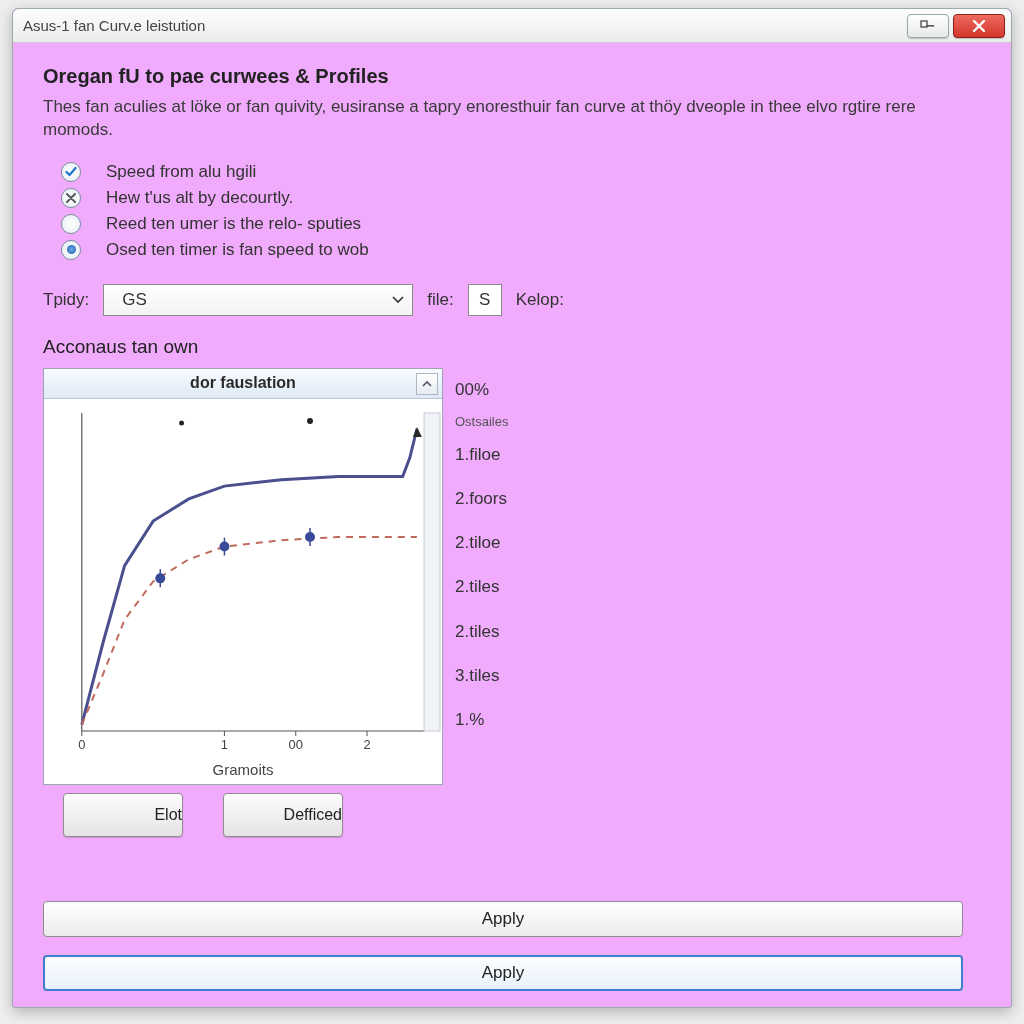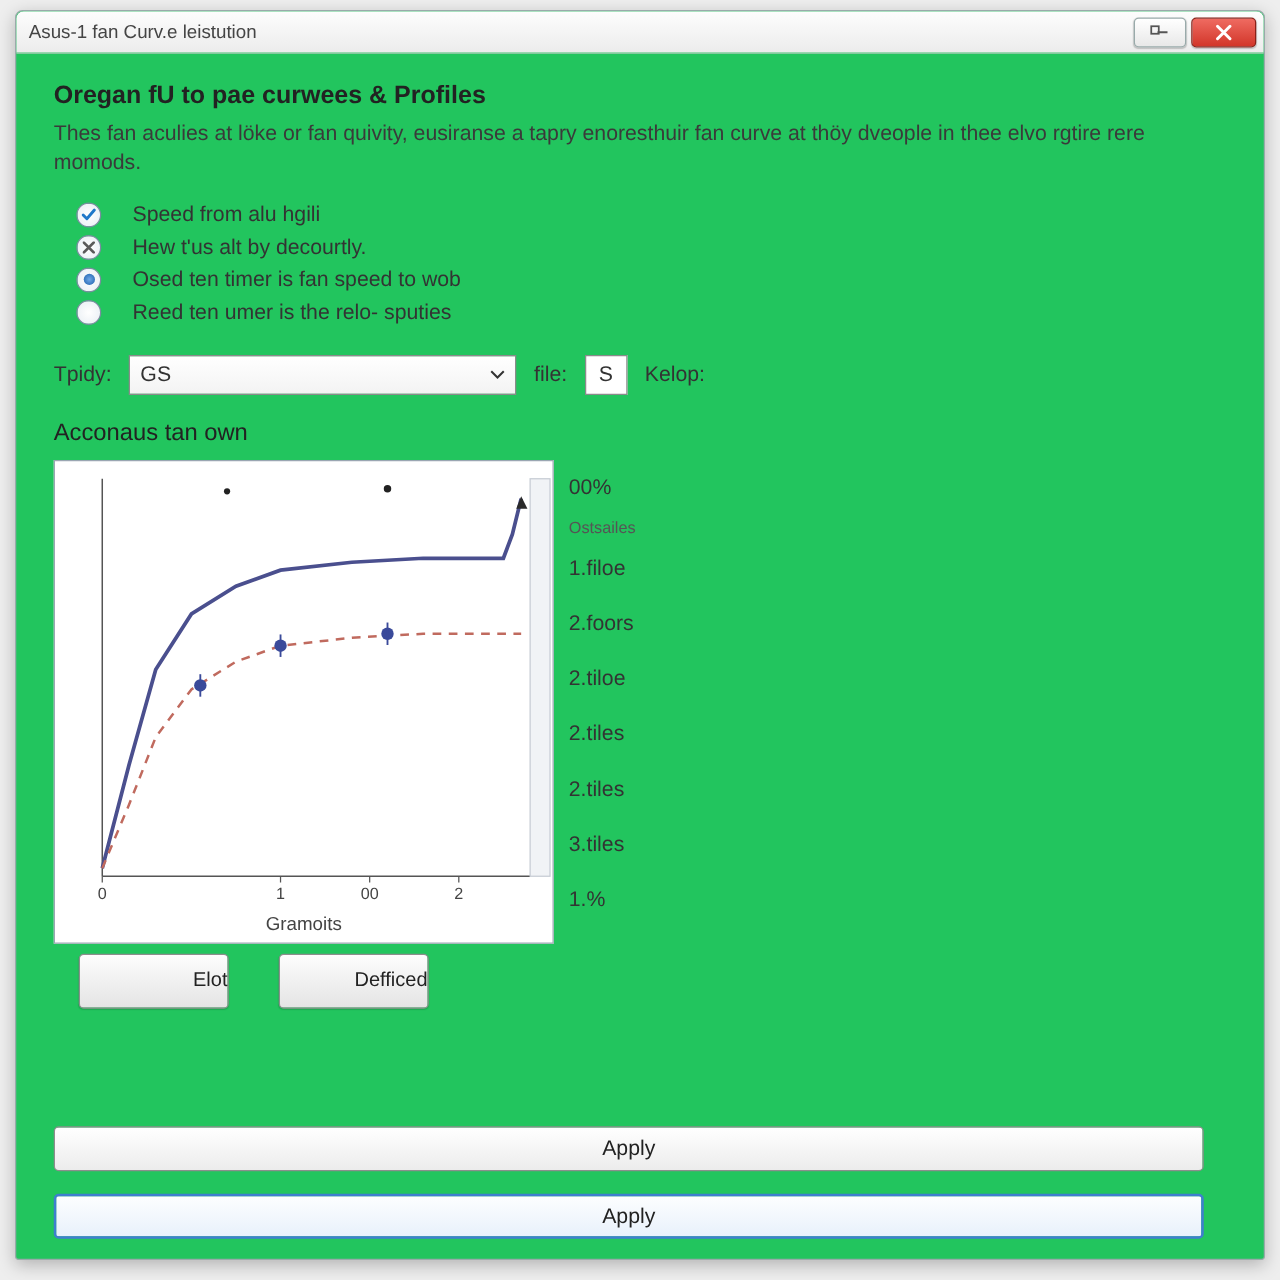--- a/index.html
+++ b/index.html
@@ -1,33 +1,33 @@
 <!DOCTYPE html>
 <html><head>
 <meta charset="utf-8">
 <style>
   * { box-sizing: border-box; margin: 0; padding: 0; }
   html, body { width: 1024px; height: 1024px; font-family: "Segoe UI", Tahoma, sans-serif; font-size: 16px; color: #333; background: #eee; overflow: hidden; }
-  .window { width: 1000px; height: 1000px; margin: 8px auto; background: #22c55e; border: 1px solid #9aa; border-radius: 6px 6px 3px 3px; box-shadow: 0 4px 14px rgba(0,0,0,0.25); display: flex; flex-direction: column; }
+  .window { width: 1000px; height: 1000px; margin: 8px auto; background: #f0abfc; border: 1px solid #9aa; border-radius: 6px 6px 3px 3px; box-shadow: 0 4px 14px rgba(0,0,0,0.25); display: flex; flex-direction: column; }
   .titlebar { height: 34px; background: linear-gradient(#fdfdfd,#ececec); border-bottom: 1px solid #cfcfcf; display: flex; align-items: center; padding: 0 6px 0 10px; border-radius: 6px 6px 0 0; }
   .titlebar .title { flex: 1; font-size: 15px; color: #444; }
   .winbtn { width: 42px; height: 24px; margin-left: 4px; border: 1px solid #9aa; border-radius: 4px; background: linear-gradient(#fff,#e8e8e8); display: flex; align-items: center; justify-content: center; box-shadow: 0 1px 1px rgba(0,0,0,0.2); }
   .winbtn.close { width: 52px; background: linear-gradient(#ef6b61,#d2362a); border-color: #8a2118; }
   .winbtn svg { display: block; }
   .content { flex: 1; padding: 18px 30px 14px 30px; overflow: hidden; display: flex; flex-direction: column; }
   h2.section { font-size: 20px; font-weight: bold; color: #222; margin: 4px 0 8px 0; }
   p.blurb { font-size: 17px; color: #3a3a3a; line-height: 1.35; margin-bottom: 12px; }
   .options { margin: 2px 0 14px 18px; }
   .opt { display: flex; align-items: center; gap: 25px; margin: 6px 0; font-size: 17px; color: #333; }
   .radio { width: 20px; height: 20px; border-radius: 50%; border: 1.5px solid #7a8da0; background: radial-gradient(#fff,#e7edf3); display: flex; align-items: center; justify-content: center; flex-shrink: 0; }
   .radio .check { width: 12px; height: 12px; }
   .radio .x { width: 10px; height: 10px; }
   .radio .dot { width: 9px; height: 9px; border-radius: 50%; background: radial-gradient(#6ea8e8,#1c5ea9); }
   .row-select { display: flex; align-items: center; gap: 14px; margin: 4px 0 18px 0; font-size: 17px; }
-  .sel { position: relative; width: 310px; height: 32px; border: 1px solid #8b8b8b; background: linear-gradient(#fff,#f3f3f3); display: flex; align-items: center; padding: 0 28px 0 8px; }
+  .sel { position: relative; width: 310px; height: 32px; border: 1px solid #8b8b8b; background: linear-gradient(#fff,#f3f3f3); display: flex; align-items: center; padding: 0 28px 0 18px; }
   .sel .caret { position: absolute; right: 8px; top: 50%; transform: translateY(-50%); }
   .smallbox { width: 34px; height: 32px; border: 1px solid #8b8b8b; background: #fff; display: flex; align-items: center; justify-content: center; }
   h3.sub { font-size: 19px; font-weight: normal; color: #222; margin: 2px 0 6px 0; }
   .chartrow { display: flex; gap: 12px; margin-top: 4px; }
   .chartbox { width: 400px; border: 1px solid #9aa6b2; background: #fff; }
   .chartheader { height: 30px; background: linear-gradient(#f8fbff,#dfe9f5); border-bottom: 1px solid #b9c4d0; display: flex; align-items: center; justify-content: center; position: relative; font-weight: bold; font-size: 16px; color: #2a2a2a; }
   .chartheader .scroll { position: absolute; right: 4px; top: 4px; width: 22px; height: 22px; border: 1px solid #aeb8c2; background: linear-gradient(#fff,#e6ecf2); display: flex; align-items: center; justify-content: center; }
   .plot { position: relative; width: 100%; height: 360px; }
   .plot svg { width: 100%; height: 100%; }
   .xlabel { text-align: center; font-size: 15px; color: #444; padding: 2px 0 6px; }
@@ -75,28 +75,28 @@
       </div>
       <div class="opt">
         <span class="radio">
           <svg class="x" viewBox="0 0 10 10">
               <path d="M1 1 L9 9 M9 1 L1 9" stroke="#5a5a5a" stroke-width="2" stroke-linecap="round"></path>
             </svg>
         </span>
         <span>Hew t'us alt by decourtly.</span>
       </div>
       <div class="opt">
+        <span class="radio"></span>
+        <span>Reed ten umer is the relo- sputies</span>
+      </div>
+      <div class="opt">
         <span class="radio">
             <span class="dot"></span>
           </span>
         <span>Osed ten timer is fan speed to wob</span>
-      </div>
-      <div class="opt">
-        <span class="radio"></span>
-        <span>Reed ten umer is the relo- sputies</span>
       </div>
     </div>
 
     <div class="row-select">
       <span>Tpidy:</span>
       <div class="sel">
         <span>GS</span>
         <svg class="caret" width="12" height="8" viewBox="0 0 12 8">
             <path d="M1 1 L6 6 L11 1" fill="none" stroke="#333" stroke-width="1.6"></path>
           </svg>
@@ -106,20 +106,28 @@
         <span>S</span>
       </div>
       <span>Kelop:</span>
     </div>
 
     <h3 class="sub">Acconaus tan own</h3>
 
     <div class="chartrow">
       <div>
         <div class="chartbox">
+          <div class="chartheader">
+            <span>dor fauslation</span>
+            <div class="scroll">
+              <svg width="10" height="8" viewBox="0 0 10 8">
+                  <path d="M1 6 L5 2 L9 6" fill="none" stroke="#556" stroke-width="1.6"></path>
+                </svg>
+            </div>
+          </div>
           <div class="plot">
             <svg id="plot-svg" viewBox="0 0 400 360" preserveAspectRatio="none">
                 <line x1="38" y1="14" x2="38" y2="332" stroke="#555" stroke-width="1.2"></line>
                 <line x1="38" y1="332" x2="382" y2="332" stroke="#555" stroke-width="1.2"></line>
                 <line x1="38" y1="332" x2="38" y2="337" stroke="#555"></line>
                 <text x="38" y="350" font-size="13" fill="#444" text-anchor="middle">0</text>
                 <line x1="181.33333333333334" y1="332" x2="181.33333333333334" y2="337" stroke="#555"></line>
                 <text x="181.33333333333334" y="350" font-size="13" fill="#444" text-anchor="middle">1</text>
                 <line x1="253" y1="332" x2="253" y2="337" stroke="#555"></line>
                 <text x="253" y="350" font-size="13" fill="#444" text-anchor="middle">00</text>

